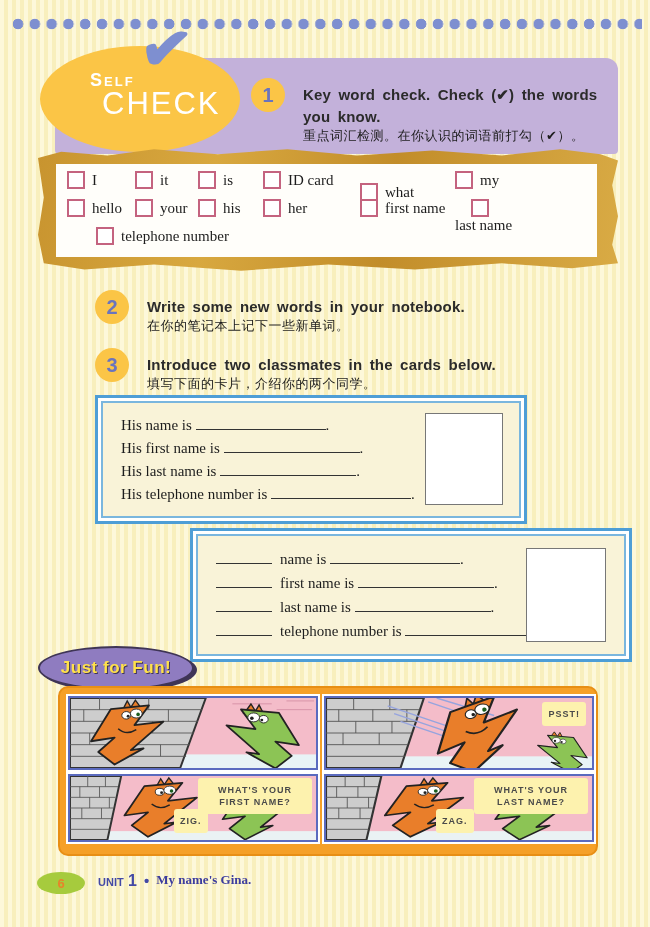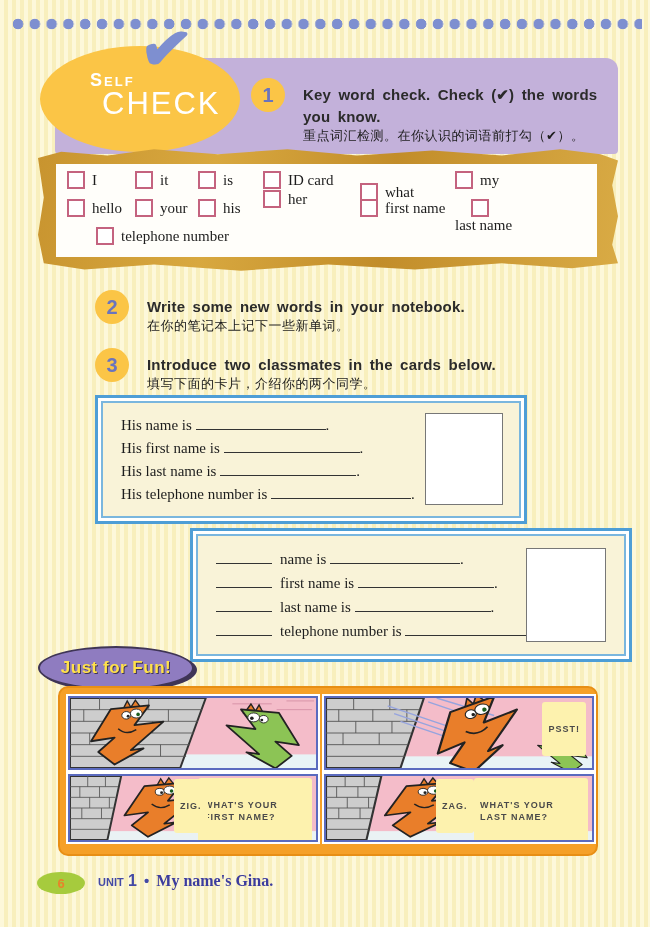--- a/index.html
+++ b/index.html
@@ -41,21 +41,21 @@
     background:linear-gradient(100deg,#c8942f,#d8a83f 30%,#c28d2a 60%,#d9ab45);
     clip-path:polygon(0% 8%,4% 3%,12% 6%,20% 1%,31% 5%,43% 1%,55% 6%,68% 2%,80% 6%,90% 1%,97% 5%,100% 10%,99% 30%,100% 55%,99% 78%,100% 93%,92% 97%,80% 93%,65% 98%,50% 94%,35% 99%,20% 94%,8% 98%,1% 93%,0% 70%,1% 40%);}
   .word-area{left:56px;top:164px;width:541px;height:93px;background:#fffefa;}
   .word-item{position:absolute;display:flex;align-items:center;font-family:"Liberation Serif",serif;
     font-size:15px;color:#1d1d1d;}
   .checkbox{width:14px;height:14px;border:2px solid var(--checkbox_pink);background:#fff;
     display:inline-block;margin-right:7px;}
   .w0{left:67px;top:171px;} .w1{left:135px;top:171px;} .w2{left:198px;top:171px;}
   .w3{left:263px;top:171px;} .w4{left:360px;top:171px;margin-top:12px;} .w5{left:455px;top:171px;}
   .w6{left:67px;top:199px;} .w7{left:135px;top:199px;} .w8{left:198px;top:199px;}
-  .w9{left:263px;top:190px;} .w10{left:360px;top:199px;} .w11{left:455px;top:199px;flex-direction:column;}
+  .w9{left:263px;top:199px;} .w10{left:360px;top:199px;} .w11{left:455px;top:199px;flex-direction:column;}
   .w12{left:67px;top:227px;margin-left:29px;}
 
   
   .card{border:3px solid var(--card_blue);background:#fff;padding:3px;}
   .card-inner{border:2px solid #7ab6de;background:var(--card_bg);width:100%;height:100%;
     box-sizing:border-box;position:relative;}
   .card1{left:95px;top:395px;width:420px;height:117px;}
   .card2{left:190px;top:528px;width:430px;height:122px;}
   .card-line{position:absolute;left:18px;font-family:"Liberation Serif",serif;font-size:15px;
     color:#1d1d1d;white-space:nowrap;}
@@ -76,35 +76,35 @@
   .comic{left:58px;top:686px;width:540px;height:170px;background:var(--comic_orange);
     border:2px solid #e88f15;border-radius:10px;box-sizing:border-box;}
   .panel{position:absolute;border:2px solid var(--panel_border);outline:2px solid #fff;
     background:var(--panel_pink);overflow:hidden;}
   .p1{left:8px;top:8px;width:246px;height:70px;}
   .p2{left:264px;top:8px;width:266px;height:70px;}
   .p3{left:8px;top:86px;width:246px;height:64px;}
   .p4{left:264px;top:86px;width:266px;height:64px;}
   .panel-art{width:100%;height:100%;display:block;}
   .bubble{position:absolute;background:var(--bubble_yellow);color:#4a4a4a;font-weight:bold;
-    font-size:9px;letter-spacing:1px;padding:21px 6px;border-radius:3px;
+    font-size:9px;letter-spacing:1px;padding:6px 6px;border-radius:3px;text-align:center;
     line-height:1.35;}
   .p2 .bu0{right:6px;top:4px;}
   .p3 .bu0,.p4 .bu0{right:4px;top:2px;width:102px;}
   .p3 .bu1{left:104px;bottom:7px;} .p4 .bu1{left:110px;bottom:7px;}
 
   
   .footer-ellipse{left:37px;top:872px;width:48px;height:22px;background:var(--footer_green);
     border-radius:50%;display:flex;align-items:center;justify-content:center;}
   .footer-num{color:#e8832a;font-weight:bold;font-size:13px;}
   .footer-text{left:98px;top:872px;display:flex;align-items:flex-start;gap:7px;}
   .footer-unit{font-variant:small-caps;text-transform:lowercase;font-weight:bold;font-size:16px;
     color:var(--footer_text);}
   .footer-sep{color:var(--footer_text);font-weight:bold;font-size:15px;}
-  .footer-title{font-family:"Liberation Serif",serif;font-weight:bold;font-size:16px;color:#3c3c9e;}
+  .footer-title{font-family:"Liberation Serif",serif;font-weight:bold;font-size:13px;color:#3c3c9e;}
 </style>
 </head>
 <body>
 
 <svg width="0" height="0" style="position:absolute" aria-hidden="true">
   <defs>
     <g id="char-orange">
       <path d="M44,7 L48,-1 L52,6 L57,-2 L62,5" fill="#e97e2a" stroke="#222" stroke-width="1.5"></path>
       <path d="M30,8 L72,4 L56,26 L88,22 L52,54 L66,52 L34,70 L16,56 L34,40 L8,44 Z" fill="#e97e2a" stroke="#222" stroke-width="2" stroke-linejoin="round"></path>
       <ellipse cx="47" cy="15" rx="5" ry="4.2" fill="#fff" stroke="#222"></ellipse>

